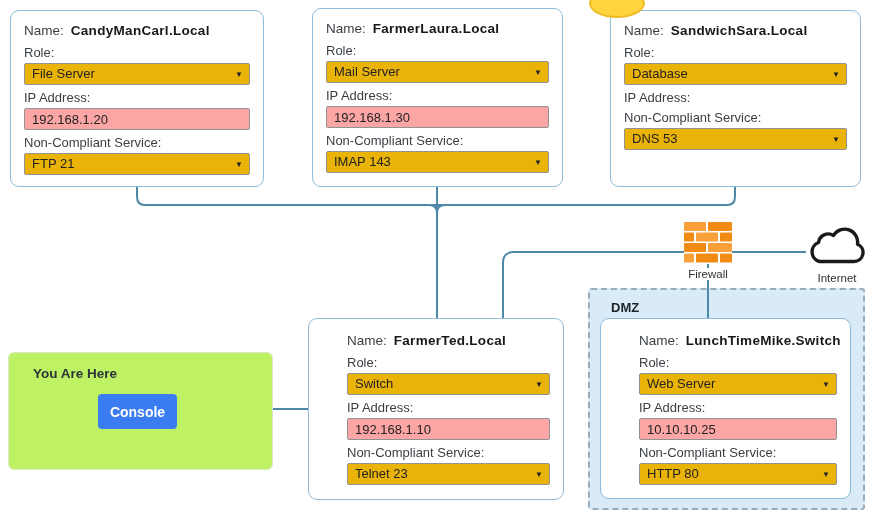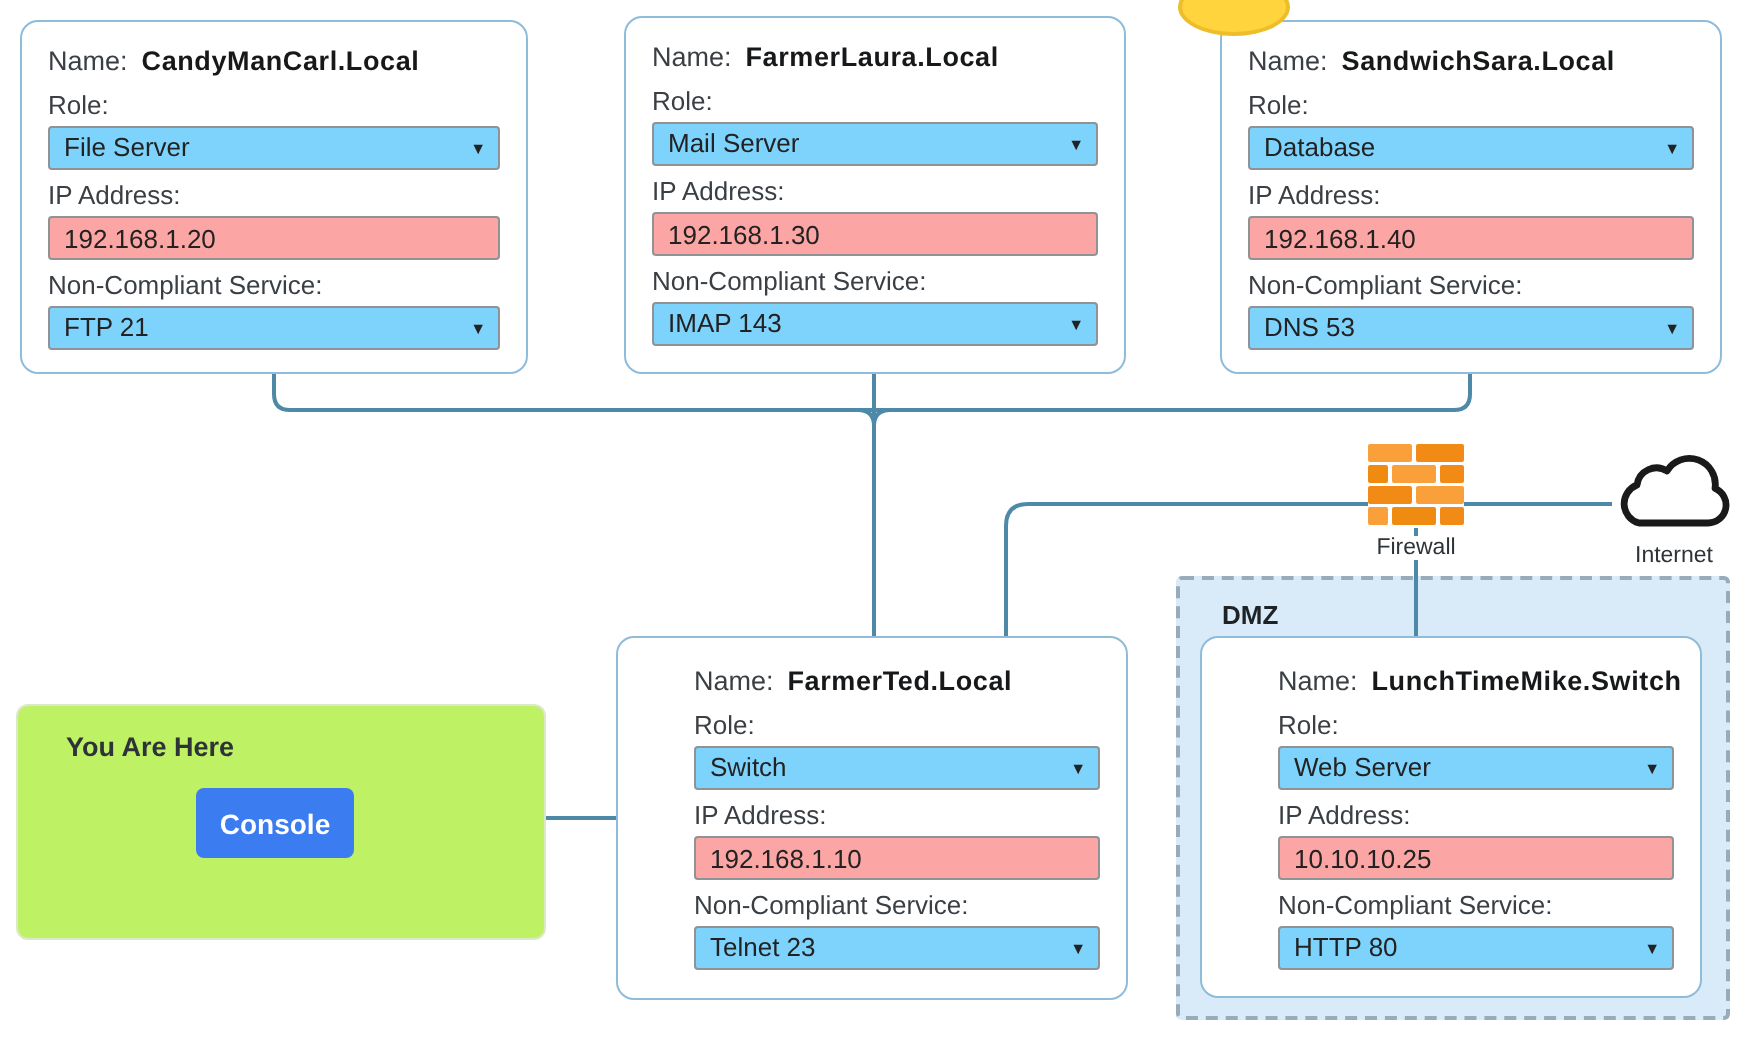--- a/index.html
+++ b/index.html
@@ -22,21 +22,21 @@
   #card-carl {left:10px; top:10px; width:254px;height:177px;}
   #card-laura{left:312px;top:8px;  width:251px;height:179px;}
   #card-sara {left:610px;top:10px; width:251px;height:177px;}
   #card-ted  {left:308px;top:318px;width:256px;height:182px;}
   #card-mike {left:600px;top:318px;width:251px;height:181px;}
 
   .name-row{font-size:13.5px;color:#3a3f44;margin:2px 0 7px;white-space:nowrap;}
   .name-val{font-weight:bold;color:#16181a;margin-left:7px;letter-spacing:.3px;}
   .flabel{font-size:13px;color:#3a3f44;margin:5px 0 3px;}
   .sel{position:relative;height:22px;line-height:20px;border:1px solid #8f9396;border-radius:2px;
-       background:#7dd3fc;font-size:13px;color:#222;padding:0 20px 0 7px;box-sizing:border-box;cursor:pointer;}
+       background:#eab308;font-size:13px;color:#222;padding:0 20px 0 7px;box-sizing:border-box;cursor:pointer;}
   .sel .arr{position:absolute;right:6px;top:0;line-height:21px;font-size:8px;color:#222;}
   .tin{display:block;width:100%;height:22px;border:1px solid #8f9396;border-radius:2px;
        font:13px "Liberation Sans",sans-serif;color:#222;padding:0 7px;box-sizing:border-box;background:#fca5a5;}
 
   
   #console-box{position:absolute;left:8px;top:352px;width:247px;height:116px;
                background:#bef264;border:1px solid #dce8ca;border-radius:6px;z-index:2;padding-left:16px;}
   #console-title{position:absolute;left:24px;top:13px;font-weight:bold;font-size:13.5px;color:#2e3338;}
   #console-btn{position:absolute;left:89px;top:41px;width:79px;height:35px;background:#3b7cf0;
                border-radius:4px;color:#fff;font-weight:bold;font-size:14px;
@@ -115,21 +115,20 @@
   <div class="node" id="card-sara">
     <div class="name-row">
       <span>Name:</span><span class="name-val">SandwichSara.Local</span>
     </div>
     <div class="flabel">Role:</div>
     <div class="sel">
       <span>Database</span>
       <span class="arr">▼</span>
     </div>
     <div class="flabel">IP Address:</div>
-    <input class="tin" value="192.168.1.40" style="">
     <div class="flabel">Non-Compliant Service:</div>
     <div class="sel">
       <span>DNS 53</span>
       <span class="arr">▼</span>
     </div>
   </div>
 
   <div class="node tall" id="card-ted">
     <div class="name-row">
       <span>Name:</span><span class="name-val">FarmerTed.Local</span>

